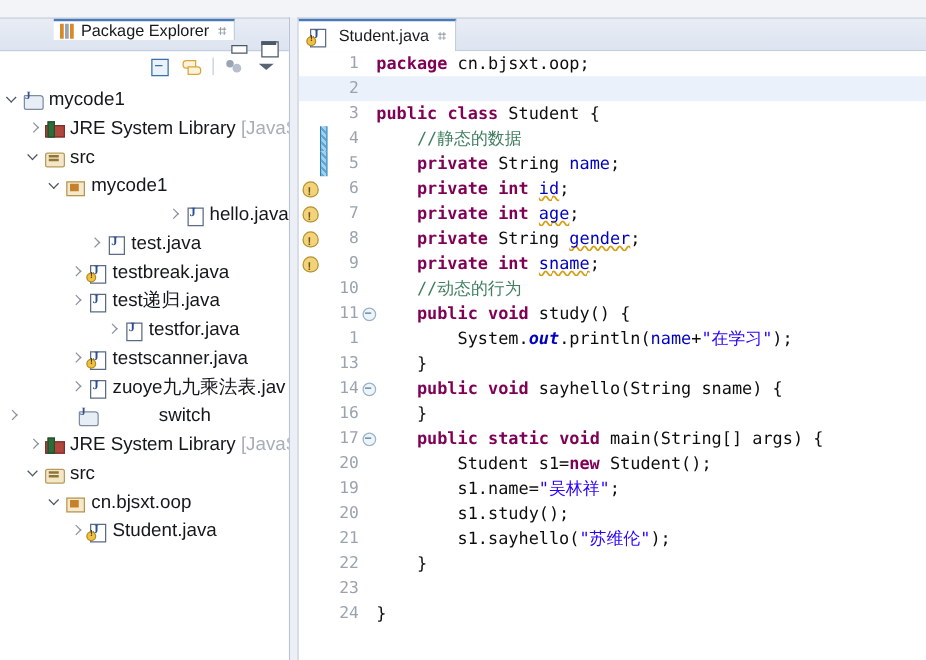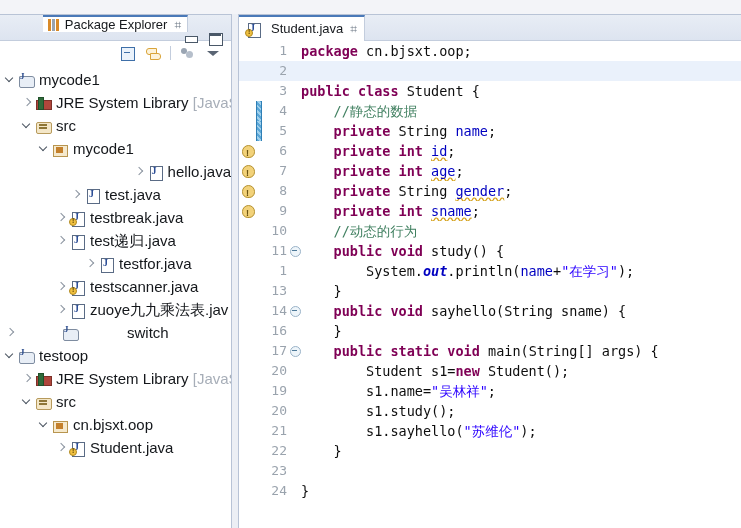--- a/index.html
+++ b/index.html
@@ -406,25 +406,20 @@
         </div>
         <div class="node" style="padding-left: 53px;">
           <span class="twisty right"></span>
           <span class="nicon ic-java"></span>
           <span class="nlabel">zuoye九九乘法表.jav</span>
         </div>
         <div class="node" style="padding-left: 2px; gap: 44px;">
           <span class="twisty right"></span>
           <span class="nicon ic-proj"></span>
           <span class="nlabel">switch</span>
-        </div>
-        <div class="node" style="padding-left: 2px;">
-          <span class="twisty down"></span>
-          <span class="nicon ic-proj"></span>
-          <span class="nlabel">testoop</span>
         </div>
         <div class="node" style="padding-left: 19px;">
           <span class="twisty right"></span>
           <span class="nicon ic-jre"></span>
           <span class="nlabel">JRE System Library<span class="dim"> [JavaS</span></span>
         </div>
         <div class="node" style="padding-left: 19px;">
           <span class="twisty down"></span>
           <span class="nicon ic-src"></span>
           <span class="nlabel">src</span>

